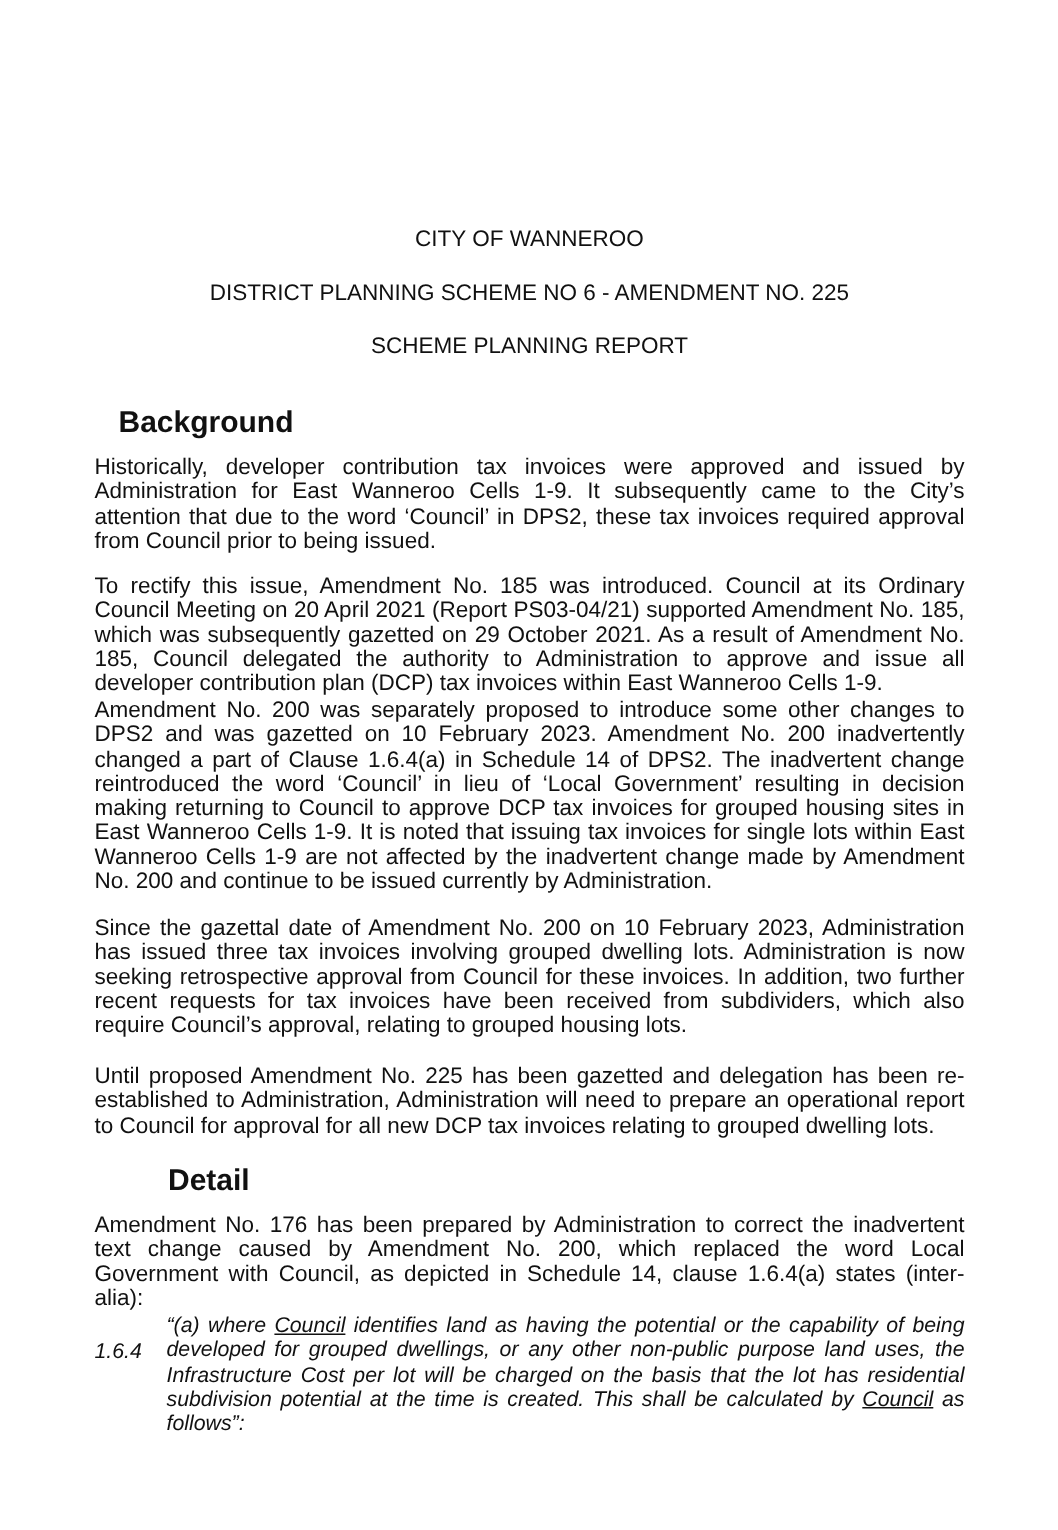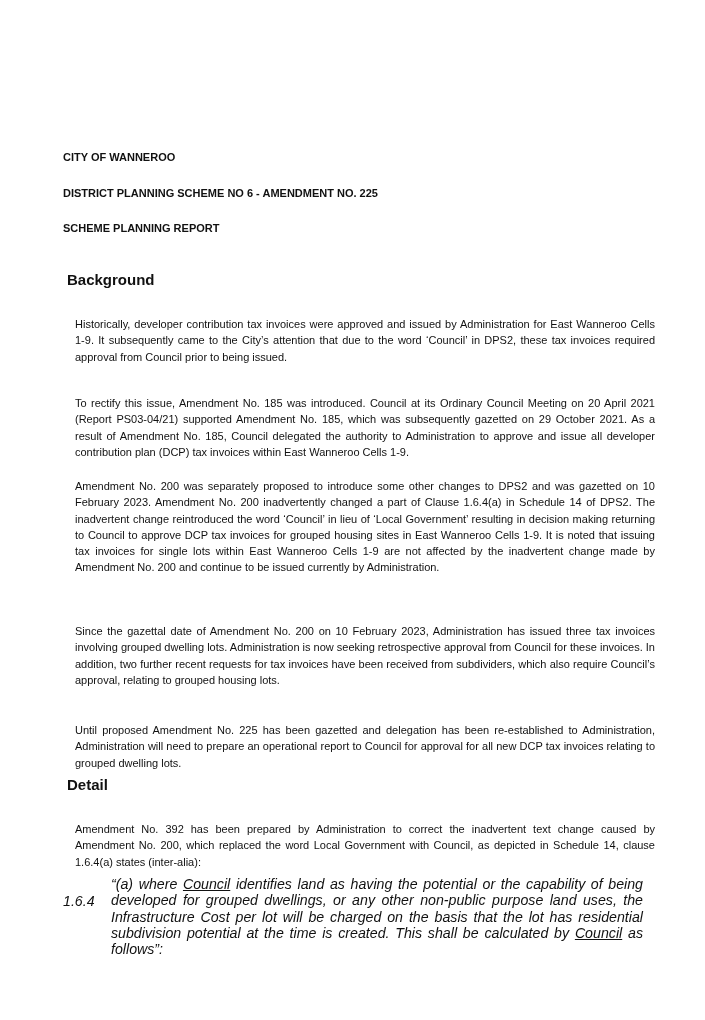--- a/index.html
+++ b/index.html
@@ -2,27 +2,27 @@
 <html><head>
   <meta charset="utf-8">
   <style>
     html, body { margin: 0; padding: 0; background: #ffffff; }
     body {
       width: 705px; height: 1020px; overflow: hidden; position: relative;
       font-family: "Liberation Sans", sans-serif; color: #111111;
     }
     .page { position: absolute; left: 63px; top: 0; width: 580px; }
     .title {
-      position: absolute; left: 0; width: 580px; text-align: left;
-      font-weight: bold; font-size: 11px; letter-spacing: 0;
+      position: absolute; left: 0; width: 580px; text-align: center;
+      font-weight: normal; font-size: 15px; letter-spacing: 0;
     }
-    .heading { position: absolute; left: 4px; font-weight: bold; font-size: 15px; }
+    .heading { position: absolute; left: 16px; font-weight: bold; font-size: 20px; }
     .para {
-      position: absolute; left: 0; width: 580px; font-size: 11px;
-      line-height: 16.3px; text-align: justify; margin: 12px;
+      position: absolute; left: 0; width: 580px; font-size: 15px;
+      line-height: 16.3px; text-align: justify; margin: 0;
     }
     .clause {
       position: absolute; left: 0; width: 580px; font-size: 14.2px;
       line-height: 16.3px; font-style: italic;
     }
     .clause-num { position: absolute; left: 0; top: 17px; width: 48px; }
     .clause-text { position: absolute; left: 48px; top: 0; width: 532px; text-align: justify; }
     .emph { font-weight: normal; text-decoration: underline; }
   </style>
 </head>
@@ -34,21 +34,21 @@
   <div class="title" style="top:222px;">SCHEME PLANNING REPORT</div>
 
   <div class="heading" style="top:271px;">Background</div>
 
   <p class="para" style="top:304px;">Historically, developer contribution tax invoices were approved and issued by Administration for East Wanneroo Cells 1-9. It subsequently came to the City’s attention that due to the word ‘Council’ in DPS2, these tax invoices required approval from Council prior to being issued.</p>
   <p class="para" style="top:383px;">To rectify this issue, Amendment No. 185 was introduced. Council at its Ordinary Council Meeting on 20 April 2021 (Report PS03-04/21) supported Amendment No. 185, which was subsequently gazetted on 29 October 2021. As a result of Amendment No. 185, Council delegated the authority to Administration to approve and issue all developer contribution plan (DCP) tax invoices within East Wanneroo Cells 1-9.</p>
   <p class="para" style="top:466px;">Amendment No. 200 was separately proposed to introduce some other changes to DPS2 and was gazetted on 10 February 2023. Amendment No. 200 inadvertently changed a part of Clause 1.6.4(a) in Schedule 14 of DPS2. The inadvertent change reintroduced the word ‘Council’ in lieu of ‘Local Government’ resulting in decision making returning to Council to approve DCP tax invoices for grouped housing sites in East Wanneroo Cells 1-9. It is noted that issuing tax invoices for single lots within East Wanneroo Cells 1-9 are not affected by the inadvertent change made by Amendment No. 200 and continue to be issued currently by Administration.</p>
   <p class="para" style="top:611px;">Since the gazettal date of Amendment No. 200 on 10 February 2023, Administration has issued three tax invoices involving grouped dwelling lots. Administration is now seeking retrospective approval from Council for these invoices. In addition, two further recent requests for tax invoices have been received from subdividers, which also require Council’s approval, relating to grouped housing lots.</p>
   <p class="para" style="top:710px;">Until proposed Amendment No. 225 has been gazetted and delegation has been re-established to Administration, Administration will need to prepare an operational report to Council for approval for all new DCP tax invoices relating to grouped dwelling lots.</p>
 
-  <div class="heading" style="top:776px;">Detail</div>
+  <div class="heading" style="top:776px;margin-left:33px;">Detail</div>
 
-  <p class="para" style="top:809px;">Amendment No. 392 has been prepared by Administration to correct the inadvertent text change caused by Amendment No. 200, which replaced the word Local Government with Council, as depicted in Schedule 14, clause 1.6.4(a) states (inter-alia):</p>
+  <p class="para" style="top:809px;">Amendment No. 176 has been prepared by Administration to correct the inadvertent text change caused by Amendment No. 200, which replaced the word Local Government with Council, as depicted in Schedule 14, clause 1.6.4(a) states (inter-alia):</p>
 
   <div class="clause" style="top:876px;">
     <span class="clause-num">1.6.4</span>
     <span class="clause-text"><span>“(a) where </span><span class="emph">Council</span><span> identifies land as having the potential or the capability of being developed for grouped dwellings, or any other non-public purpose land uses, the Infrastructure Cost per lot will be charged on the basis that the lot has residential subdivision potential at the time is created. This shall be calculated by </span><span class="emph">Council</span><span> as follows”:</span></span>
   </div>
 </div>
 
 </body></html>

